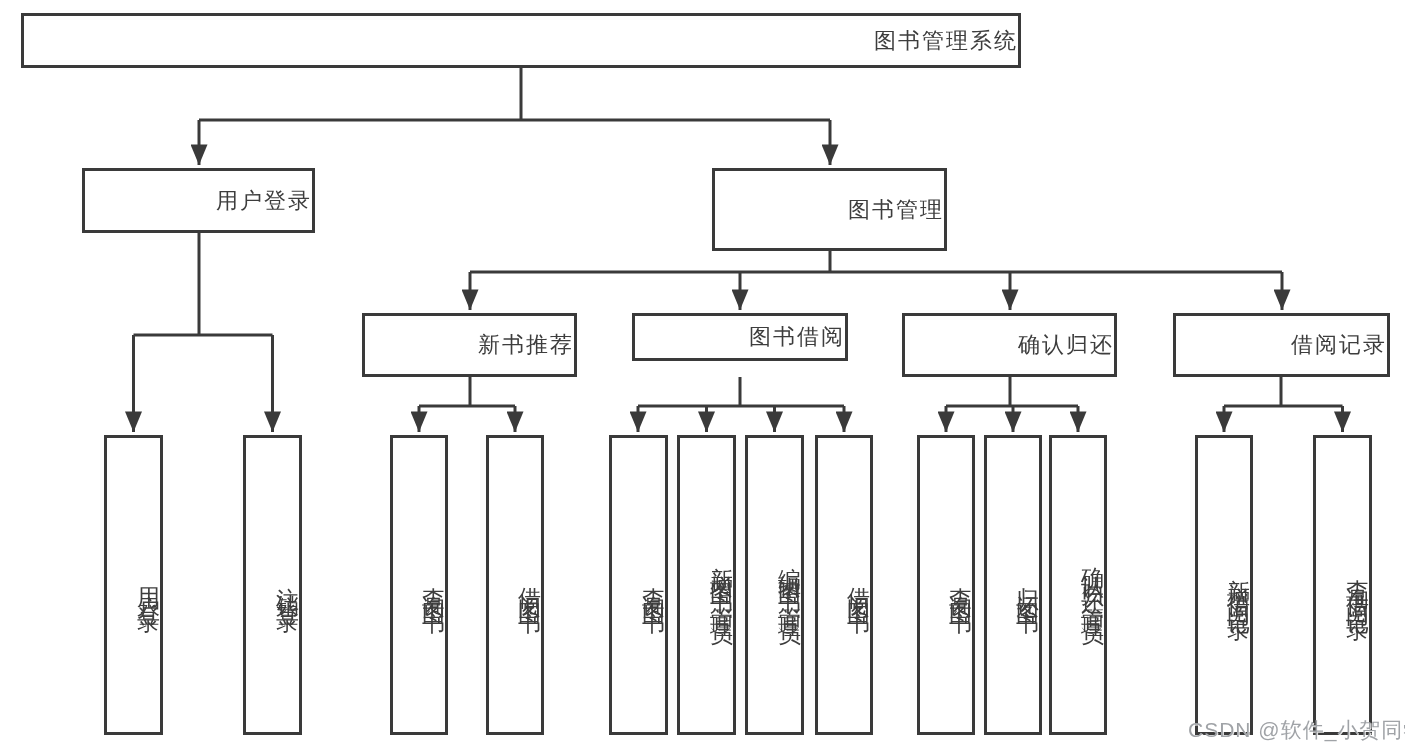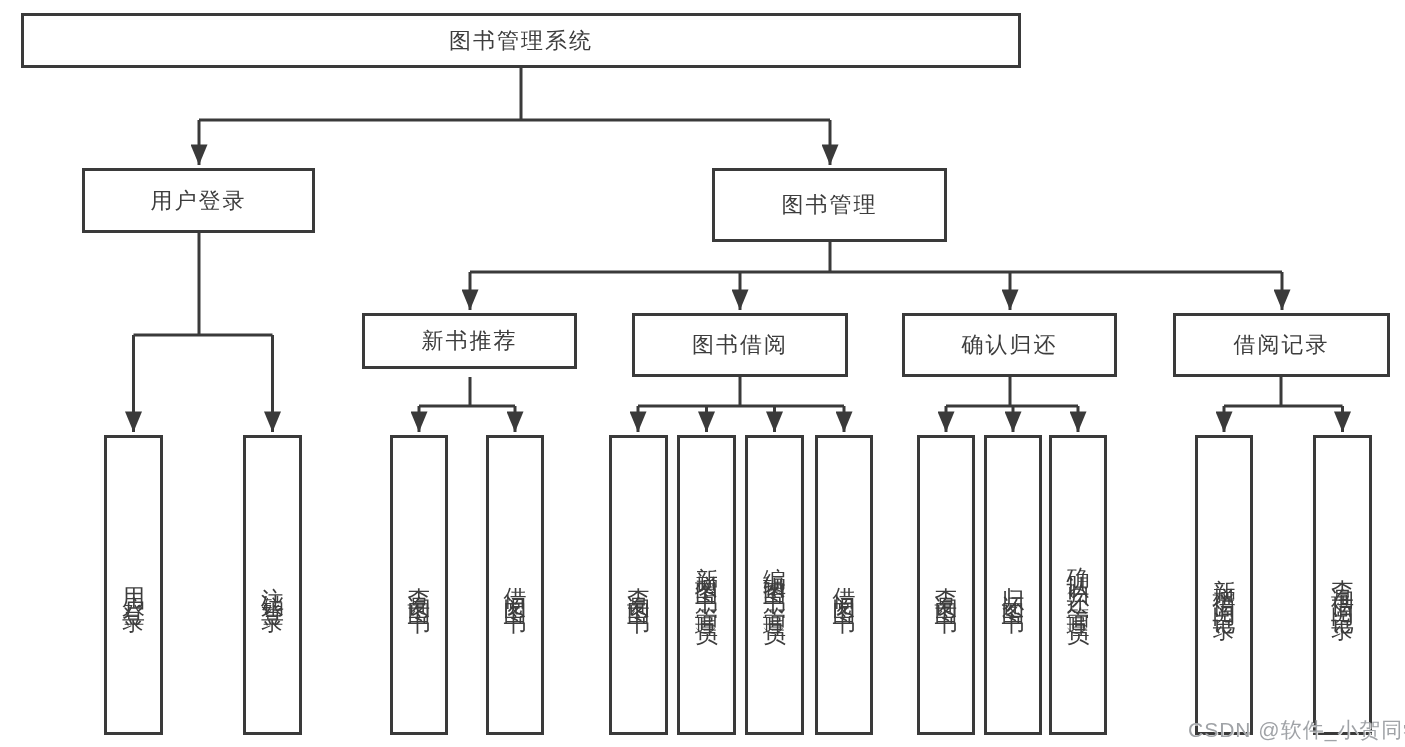--- a/index.html
+++ b/index.html
@@ -4,34 +4,34 @@
 <style>
   html,body{margin:0;padding:0;background:#ffffff;}
   .stage{
     position:relative;width:1405px;height:747px;background:#ffffff;
     font-family:"Liberation Sans","DejaVu Sans",sans-serif;
     color:#3d3d3d;overflow:hidden;
   }
   .connectors{position:absolute;left:0;top:0;z-index:1;}
   .node{
     position:absolute;background:#ffffff;border:3px solid #3a3a3a;
-    box-sizing:border-box;display:flex;align-items:center;justify-content:center;
+    box-sizing:border-box;display:flex;align-items:center;justify-content:flex-end;
     z-index:2;
   }
   .node .lbl{font-size:22px;letter-spacing:2px;white-space:nowrap;}
   .leaf .lbl{
     writing-mode:vertical-rl;text-orientation:mixed;
     font-size:23px;letter-spacing:8px;line-height:1;white-space:normal;
   }
   
   .n-root{left:21px;top:13px;width:1000px;height:55px;}
   .n-user-login{left:82px;top:168px;width:233px;height:65px;}
-  .n-book-mgmt{left:712px;top:168px;width:235px;height:74px;}
-  .n-new-book{left:362px;top:313px;width:215px;height:56px;}
-  .n-book-borrow{left:632px;top:313px;width:216px;height:64px;}
+  .n-book-mgmt{left:712px;top:168px;width:235px;height:83px;}
+  .n-new-book{left:362px;top:313px;width:215px;height:64px;}
+  .n-book-borrow{left:632px;top:313px;width:216px;height:48px;}
   .n-current{left:902px;top:313px;width:215px;height:64px;}
   .n-records{left:1173px;top:313px;width:217px;height:64px;}
   .leaf{top:435px;height:300px;width:59px;}
   .lf-user-login{left:104px;}
   .lf-logout{left:243px;}
   .lf-query1{left:390px;width:58px;}
   .lf-borrow1{left:486px;width:58px;}
   .lf-query2{left:609px;}
   .lf-add-book{left:677px;}
   .lf-edit-book{left:745px;}

